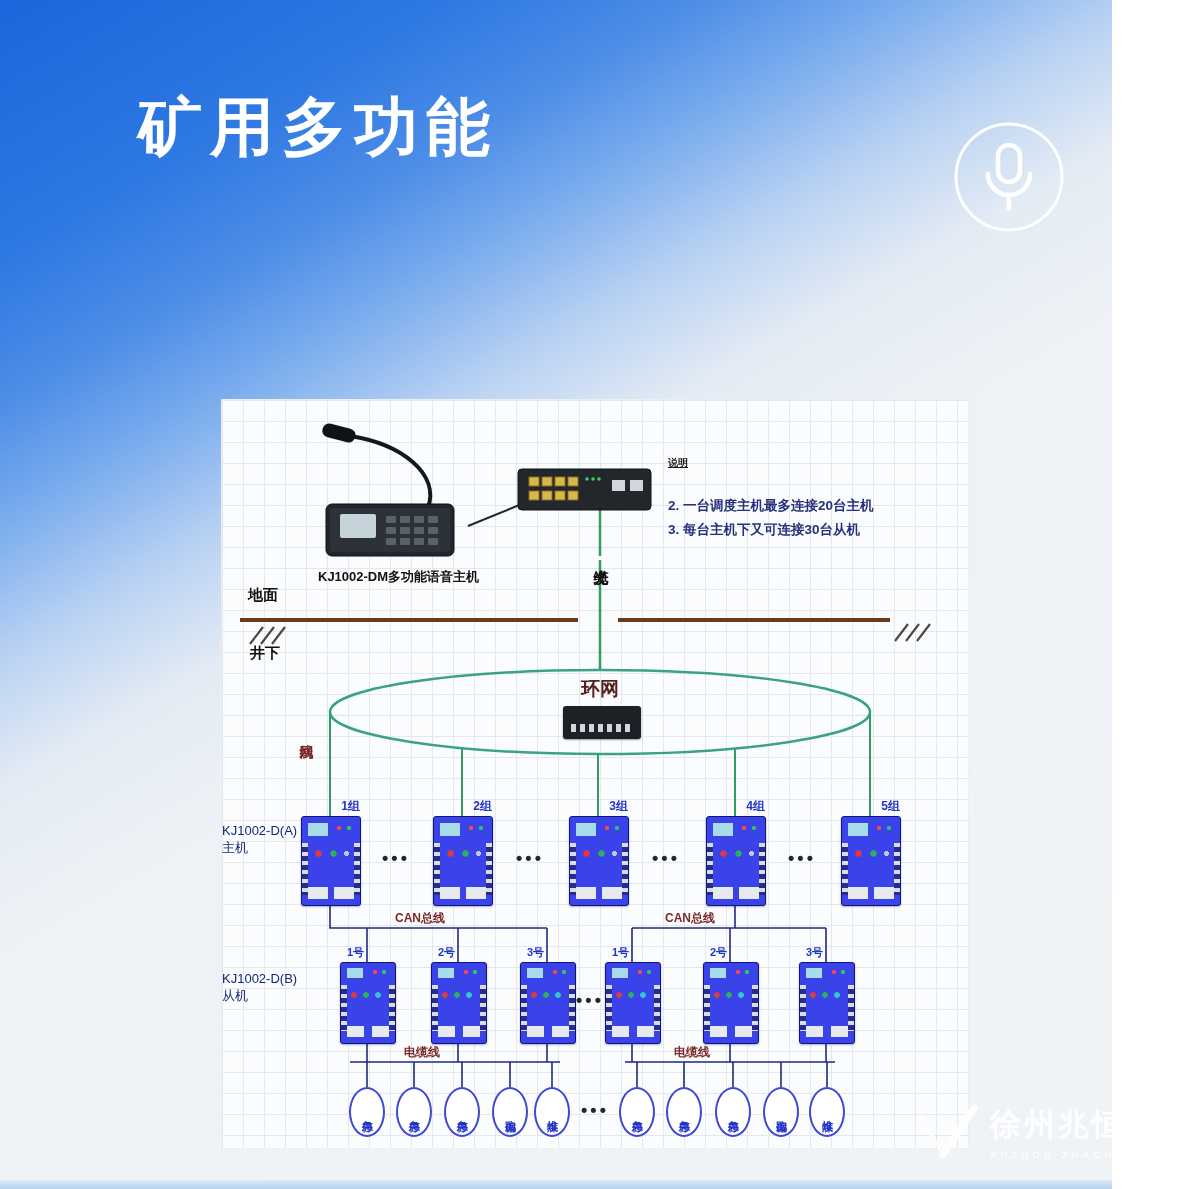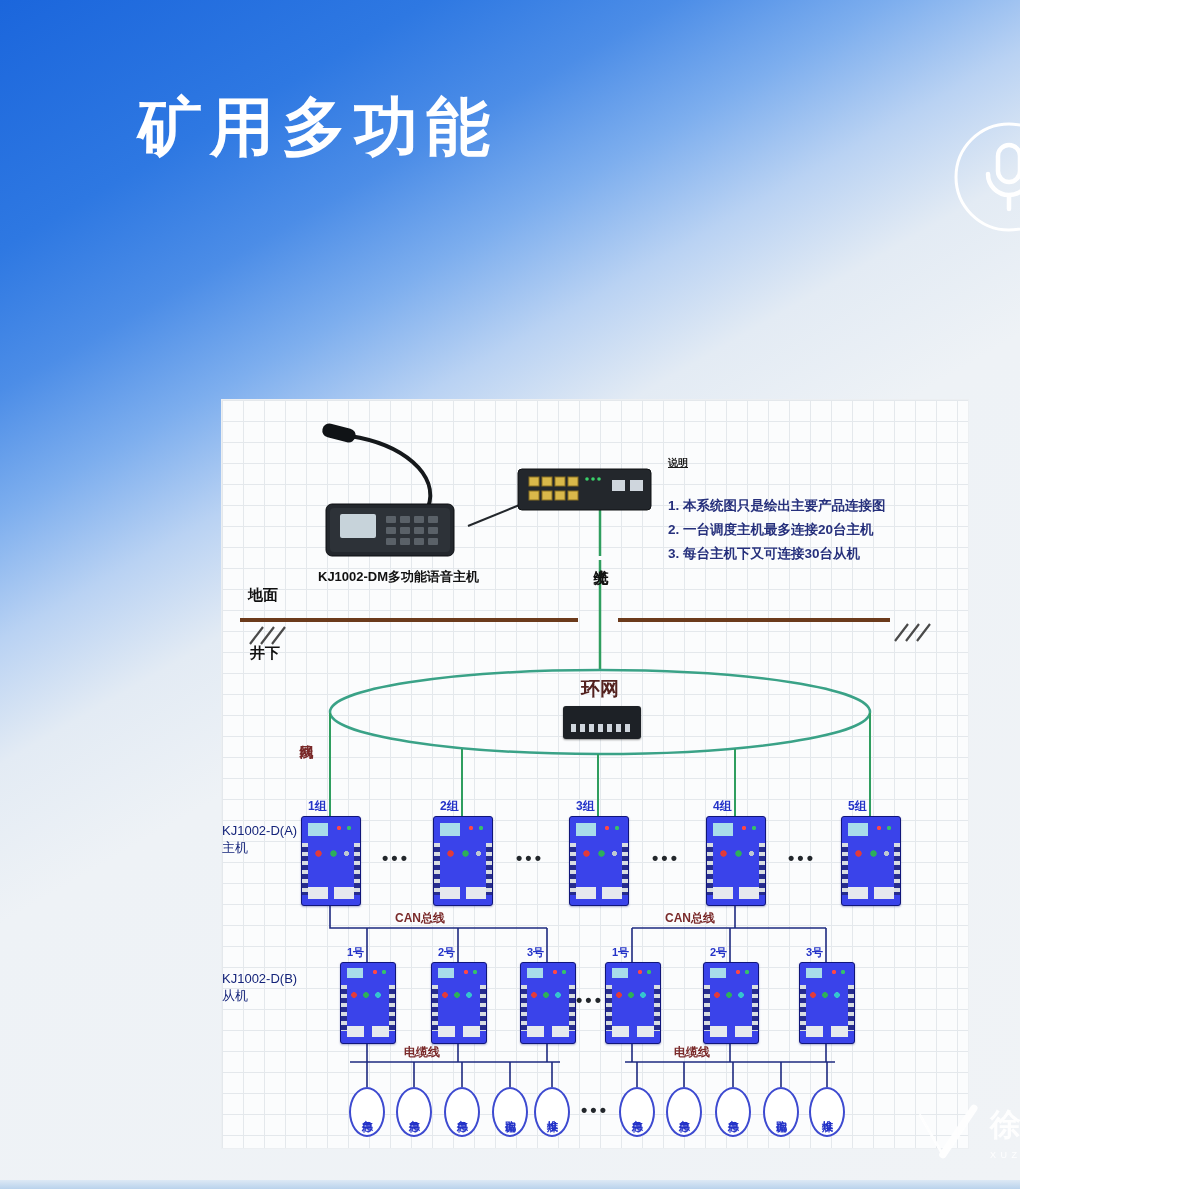--- a/index.html
+++ b/index.html
@@ -1,16 +1,16 @@
 <!DOCTYPE html>
 <html><head>
 <meta charset="utf-8">
 <style>
   html,body{margin:0;padding:0;background:#ffffff;}
-  .page{position:relative;width:1020px;height:1189px;overflow:hidden;
+  .page{position:relative;width:1112px;height:1189px;overflow:hidden;
     font-family:"Liberation Sans","DejaVu Sans",sans-serif;
     background:linear-gradient(150deg,#1b66dc 0%,#2e78e2 14%,#4c8de7 22%,#7daeee 29%,#b9d2f3 36%,#e3ebf4 43%,#eef2f6 52%,#f0f3f6 100%);}
   
   .t1{position:absolute;left:138px;top:84px;font-size:64px;font-weight:bold;color:#fff;letter-spacing:8px;}
   .t2{position:absolute;left:138px;top:180px;font-size:64px;font-weight:bold;color:#fff;letter-spacing:7px;}
   .micicon{position:absolute;left:950px;top:118px;width:118px;height:118px;}
   
   .diagram{position:absolute;left:222px;top:400px;width:746px;height:748px;
     background-color:#fbfcfd;
     background-image:linear-gradient(#e4e8ec 1px,transparent 1px),linear-gradient(90deg,#e4e8ec 1px,transparent 1px);
@@ -25,21 +25,21 @@
   .v-label{writing-mode:vertical-lr;text-orientation:upright;z-index:2;position:absolute;}
   .fiber{left:369px;top:156px;font-size:15px;font-weight:bold;color:#111;background:#fbfcfd;padding:2px 0;}
   .surface{position:absolute;left:26px;top:186px;font-size:15px;font-weight:bold;color:#111;z-index:2;}
   .underground{position:absolute;left:28px;top:244px;font-size:15px;font-weight:bold;color:#111;z-index:2;}
   .ring-label{position:absolute;left:342px;top:276px;width:72px;text-align:center;font-size:19px;font-weight:bold;color:#53221f;z-index:2;}
   .ringswitch{position:absolute;left:341px;top:306px;width:78px;height:33px;background-color:#1d2126;border-radius:3px;
     background-image:repeating-linear-gradient(90deg,#cfd6dd 0 5px,transparent 5px 9px);
     background-size:62px 8px;background-repeat:no-repeat;background-position:8px 18px;
     box-shadow:0 1px 2px rgba(0,0,0,.4);z-index:2;}
   .netcable{left:76px;top:334px;font-size:14px;font-weight:bold;color:#7a2a2a;}
-  .glabel{position:absolute;width:44px;text-align:left;font-size:12px;font-weight:bold;color:#2433c8;z-index:2;}
+  .glabel{position:absolute;width:44px;text-align:right;font-size:12px;font-weight:bold;color:#2433c8;z-index:2;padding-left:8px;}
   .snum{position:absolute;width:40px;font-size:11px;font-weight:bold;color:#2433c8;z-index:2;}
   .side-label{position:absolute;font-size:13px;font-weight:normal;color:#15247a;line-height:17px;z-index:2;}
   .busline-label{position:absolute;width:100px;text-align:center;font-size:12px;font-weight:bold;color:#7a2a2a;z-index:2;}
   .dots{position:absolute;width:36px;text-align:center;font-size:18px;letter-spacing:3px;color:#23272c;font-weight:bold;z-index:2;}
   
   .dev{position:absolute;width:58px;height:88px;z-index:2;background-color:#3a43ea;border:1px solid #10157a;border-radius:3px;
     box-shadow:0 1px 2px rgba(20,30,120,.35);background-repeat:no-repeat;
     background-image:
       linear-gradient(#a8dcea,#a8dcea),
       radial-gradient(circle,#ff4646 45%,transparent 55%),
@@ -158,21 +158,20 @@
       <rect x="113" y="16" width="13" height="11" fill="#cfd6dd"></rect>
       <g fill="#3ad06a">
           <circle cx="70" cy="15" r="1.8"></circle>
           <circle cx="76" cy="15" r="1.8"></circle>
           <circle cx="82" cy="15" r="1.8"></circle>
         </g>
     </svg>
 
     <div class="notes">
       <div class="notes-title">说明</div>
-      <div class="note">1. 本系统图只是绘出主要产品连接图</div>
       <div class="note">2. 一台调度主机最多连接20台主机</div>
       <div class="note">3. 每台主机下又可连接30台从机</div>
     </div>
 
     <div class="v-label fiber">光缆</div>
     <div class="surface">地面</div>
     <div class="underground">井下</div>
     <div class="ring-label">环网</div>
     <div class="ringswitch"></div>
     <div class="v-label netcable">网线</div>

